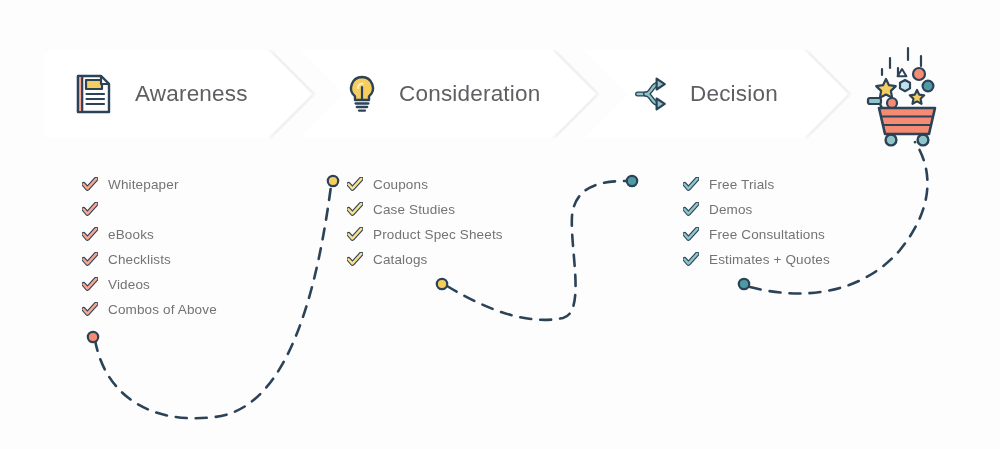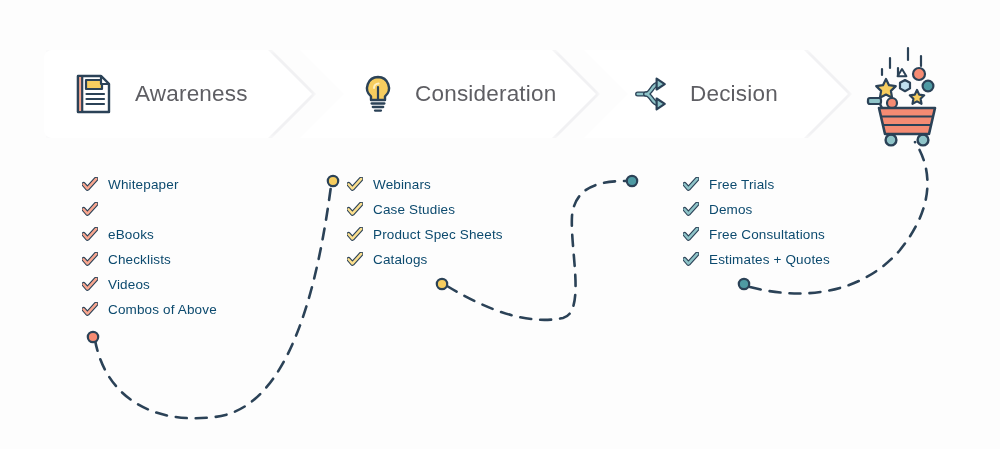--- a/index.html
+++ b/index.html
@@ -68,21 +68,21 @@
   .stage-inner {
     display: flex;
     align-items: center;
     gap: 18px;
     position: absolute;
     top: 50px;
     height: 88px;
     pointer-events: auto;
   }
   .stage-1 { left: 74px; gap: 23px; }
-  .stage-2 { left: 359px; }
+  .stage-2 { left: 343px; }
   .stage-3 { left: 634px; text-align: center; }
 
   .stage-icon {
     width: 38px;
     height: 42px;
     display: block;
     flex: none;
   }
   .stage-label {
     font-size: 22.5px;
@@ -111,21 +111,21 @@
 
   .li {
     display: flex;
     align-items: center;
     height: 25px;
     gap: 10px;
     white-space: nowrap;
   }
   .li-text {
     font-size: 13.5px;
-    color: #0c4a6e;
+    color: #737373;
     letter-spacing: 0.15px;
   }
   .check {
     width: 16px;
     height: 15px;
     flex: none;
     display: block;
   }
 
   
@@ -292,21 +292,21 @@
       <span class="li-text">Combos of Above</span>
     </div>
   </div>
 
   <div class="col col-2">
     <div class="li">
       <svg class="check" viewBox="0 0 16 15">
           <path d="M1.6 7.2 L5.4 11.6 L14.2 1.9" fill="none" stroke="#2b4257" stroke-width="4.6" stroke-linecap="round" stroke-linejoin="round"></path>
           <path d="M1.6 7.2 L5.4 11.6 L14.2 1.9" fill="none" stroke="#fbdf8e" stroke-width="2.4" stroke-linecap="round" stroke-linejoin="round"></path>
         </svg>
-      <span class="li-text">Webinars</span>
+      <span class="li-text">Coupons</span>
     </div>
     <div class="li">
       <svg class="check" viewBox="0 0 16 15">
           <path d="M1.6 7.2 L5.4 11.6 L14.2 1.9" fill="none" stroke="#2b4257" stroke-width="4.6" stroke-linecap="round" stroke-linejoin="round"></path>
           <path d="M1.6 7.2 L5.4 11.6 L14.2 1.9" fill="none" stroke="#fbdf8e" stroke-width="2.4" stroke-linecap="round" stroke-linejoin="round"></path>
         </svg>
       <span class="li-text">Case Studies</span>
     </div>
     <div class="li">
       <svg class="check" viewBox="0 0 16 15">

